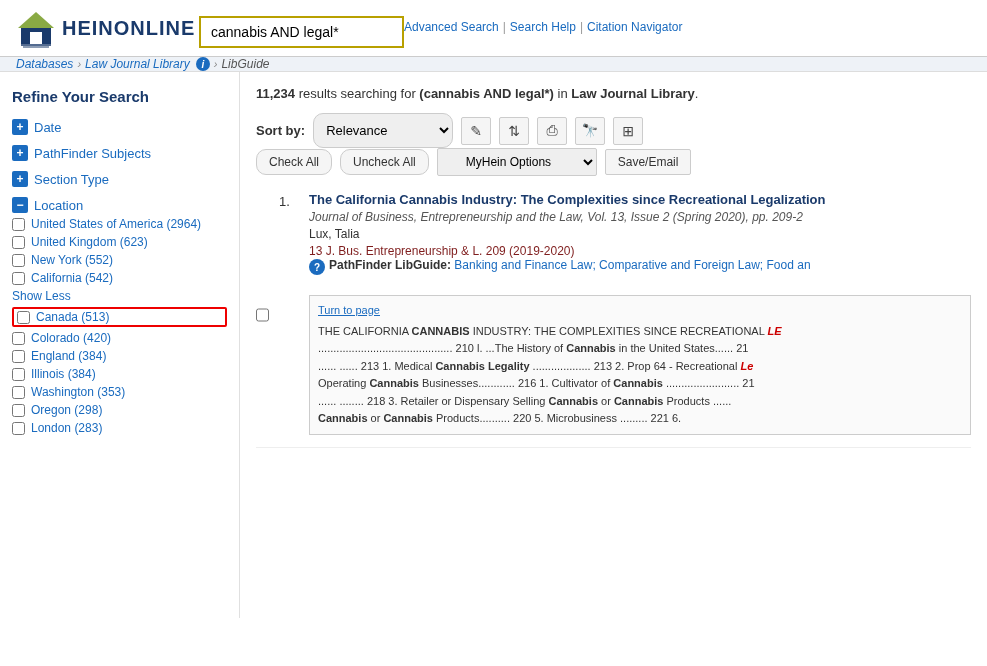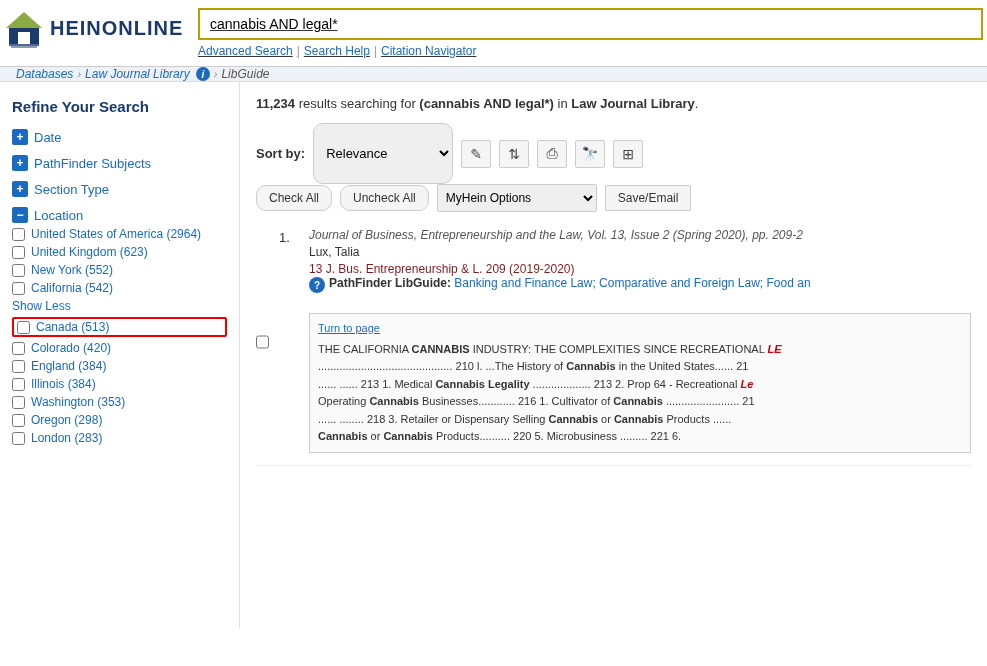--- a/index.html
+++ b/index.html
@@ -2,40 +2,39 @@
 <html><head>
   <meta charset="utf-8">
   <style>
     * { box-sizing: border-box; margin: 0; padding: 0; }
     body { font-family: Arial, sans-serif; font-size: 13px; background: #fff; color: #333; }
 
     
     #header {
       background: #fff;
       border-bottom: 1px solid #ccc;
-      padding: 8px 4px;
-      display: flex;
-      align-items: flex-start;
-      gap: 14px;
+      padding: 8px 16px;
+      display: flex;
+      align-items: flex-end;
+      gap: 3px;
     }
     #logo-area {
       display: flex;
       align-items: center;
       min-width: 180px;
     }
     #logo-icon {
       width: 40px;
       height: 40px;
       margin-right: 6px;
     }
     #search-area {
       flex: 1;
       display: flex;
-      flex-direction: column;
-      text-decoration: underline;
+      flex-direction: row;
     }
     #search-box-row {
       display: flex;
       align-items: center;
     }
     #search-input {
       width: 100%;
       border: 2px solid #b8a000;
       padding: 6px 10px;
       font-size: 14px;
@@ -205,21 +204,21 @@
     .action-btn {
       padding: 5px 12px;
       font-size: 12px;
       border: 1px solid #ccc;
       background: #f5f5f5;
       border-radius: 10px;
       cursor: pointer;
       color: #333;
     }
     #myhein-select {
-      padding: 5px 4px;
+      padding: 5px 24px;
       font-size: 12px;
       border: 1px solid #ccc;
       border-radius: 2px;
       min-width: 160px;
     }
     #save-email-btn {
       padding: 5px 12px;
       font-size: 12px;
       border: 1px solid #ccc;
       background: #f5f5f5;
@@ -443,21 +442,21 @@
   </div>
 
   <div id="content">
 
     <div id="results-header">
       <strong>11,234</strong> results searching for <strong>(cannabis AND legal*)</strong> in <strong>Law Journal Library</strong>.
     </div>
 
     <div id="toolbar">
       <span style="font-size:13px;font-weight:bold;color:#333;">Sort by:</span>
-      <select id="sort-select" style="padding:21px 8px;font-size:13px;border:1px solid #ccc;border-radius:10px;min-width:140px;">
+      <select id="sort-select" style="padding:8px 8px;font-size:13px;border:1px solid #ccc;border-radius:10px;min-width:140px;">
         <option>Relevance</option>
         <option>Date (Newest)</option>
         <option>Date (Oldest)</option>
         <option>Title A-Z</option>
       </select>
       <button class="toolbar-icon-btn" title="Edit">✎</button>
       <button class="toolbar-icon-btn" title="Sort">⇅</button>
       <button class="toolbar-icon-btn" title="Print">⎙</button>
       <button class="toolbar-icon-btn" title="Binoculars" style="font-size:13px;">🔭</button>
       <button class="toolbar-icon-btn" title="Table view">⊞</button>
@@ -471,20 +470,21 @@
         <option>Add to Folder</option>
         <option>Export Citations</option>
       </select>
       <button id="save-email-btn">Save/Email</button>
     </div>
 
     <div class="result-item">
       <input type="checkbox" class="result-checkbox" style="">
       <span class="result-number">1.</span>
       <div class="result-body">
+        <div class="result-title">The California Cannabis Industry: The Complexities since Recreational Legalization</div>
         <div class="result-journal">
           <span>Journal of Business, Entrepreneurship and the Law</span>, <span>Vol. 13, Issue 2 (Spring 2020), pp. 209-2</span>
         </div>
         <div class="result-author">Lux, Talia</div>
         <div class="result-citation">13 J. Bus. Entrepreneurship &amp; L. 209 (2019-2020)</div>
         <div class="result-pathfinder">
           <span class="pf-icon">?</span>
           <span>
             <span class="pf-label">PathFinder LibGuide:</span>
             <span class="pf-subjects">

